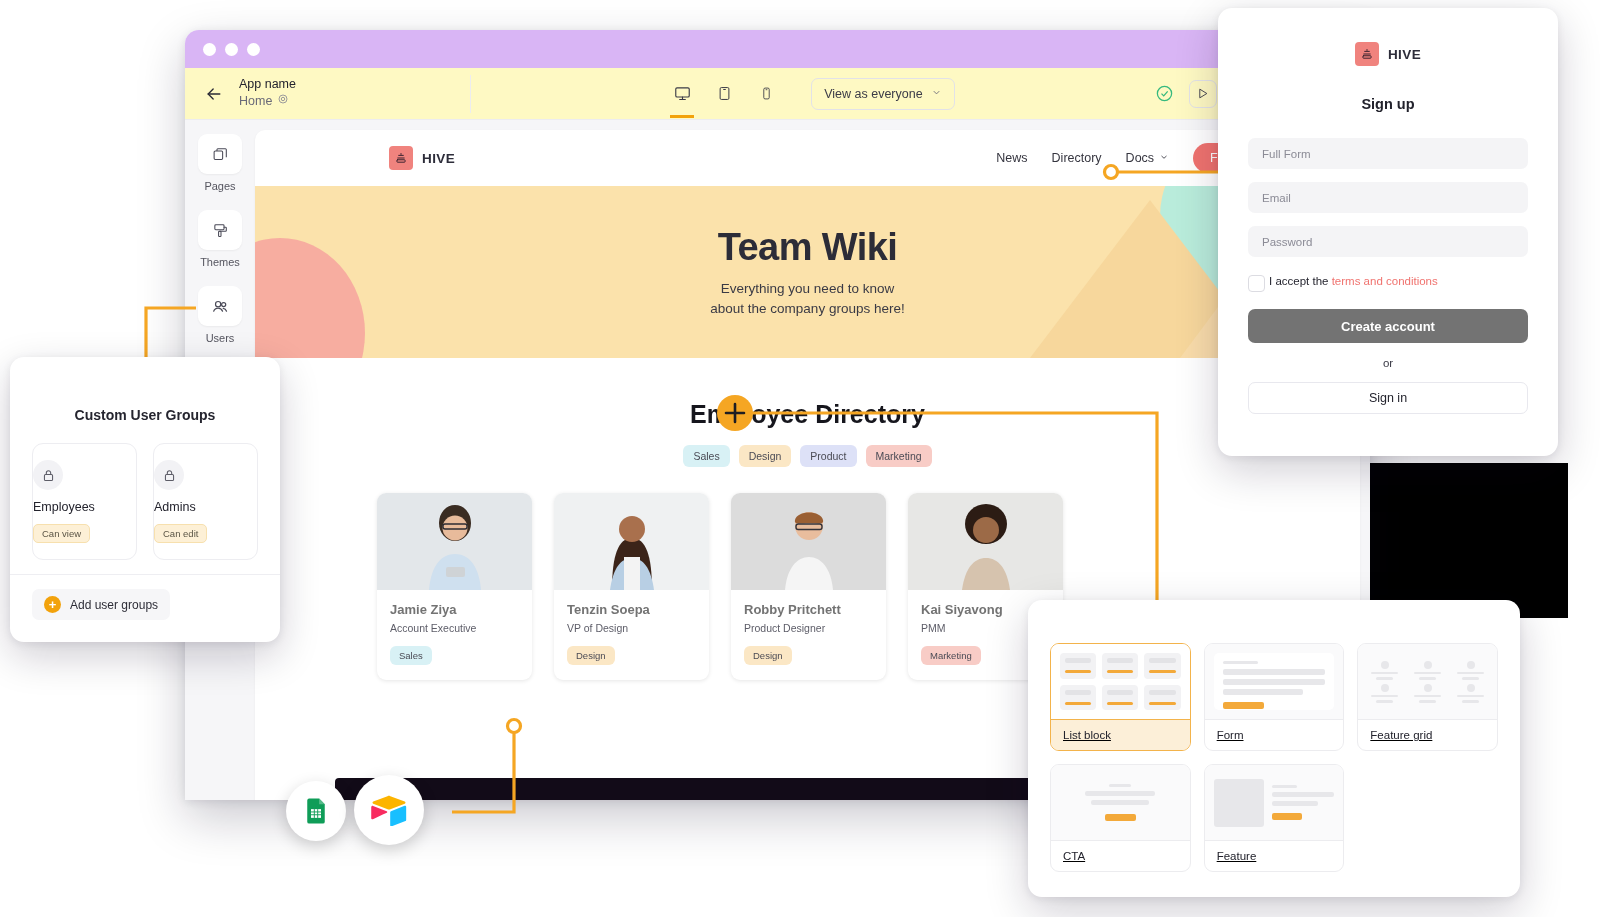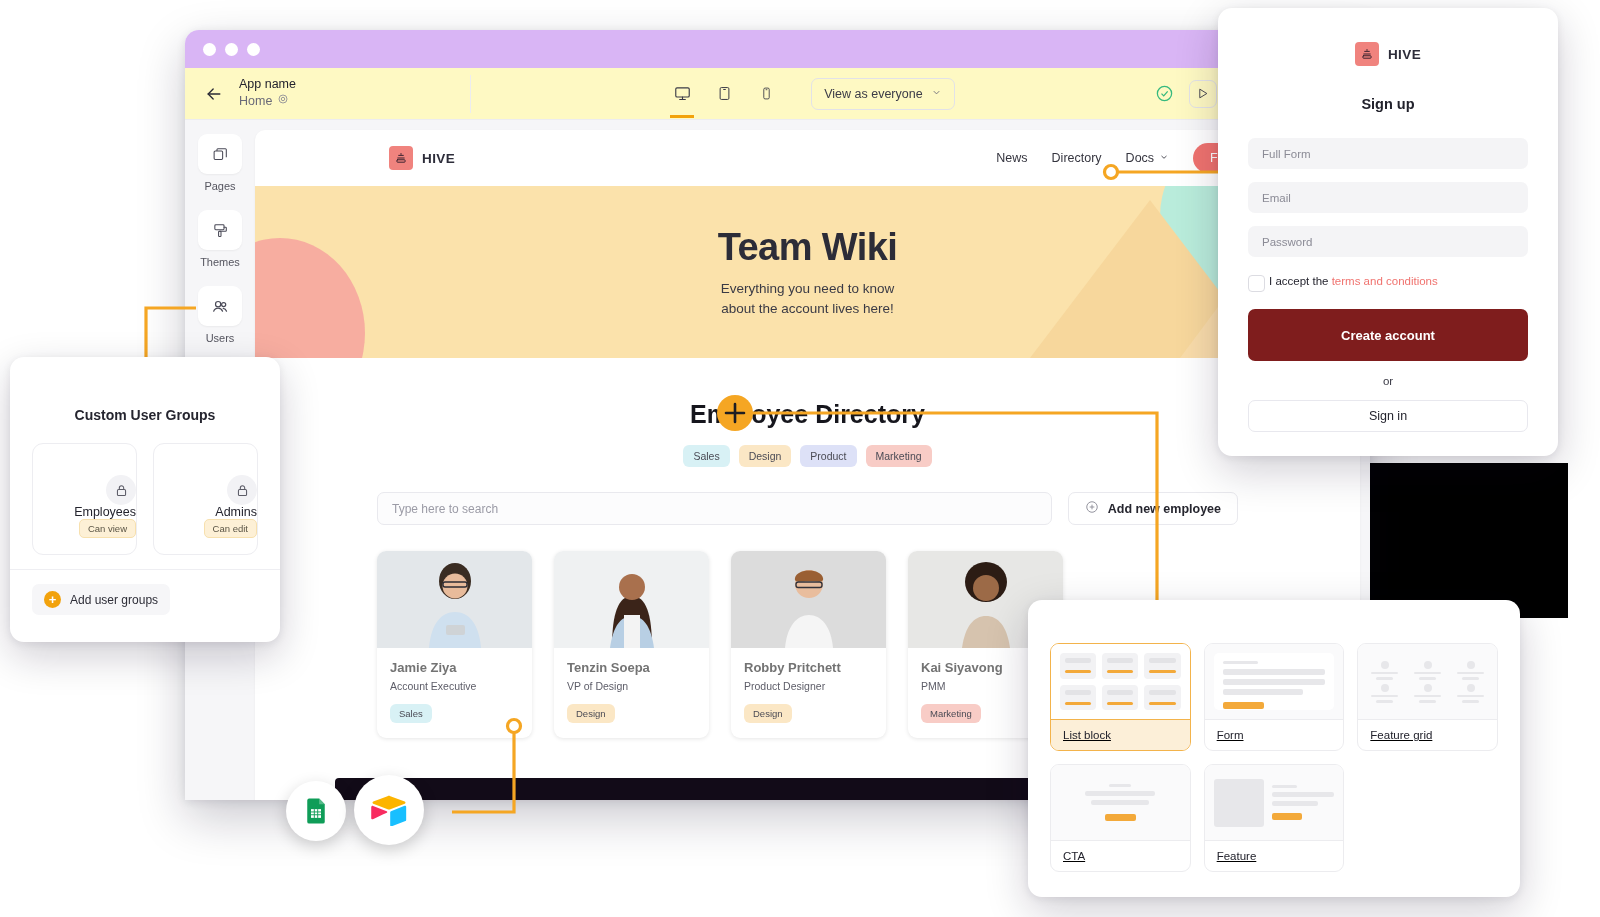--- a/index.html
+++ b/index.html
@@ -102,22 +102,22 @@
   .dark-strip{ position:absolute; left:80px; right:10px; bottom:0; height:22px; background:#120b18; border-radius:4px;}
   
   .dark-right{ position:absolute; left:1248px; top:463px; width:320px; height:155px; background:#000;}
 
   
   .cug{ position:absolute; left:10px; top:357px; width:270px; height:285px; background:#fff;
         border-radius:14px; box-shadow:0 14px 40px rgba(20,12,40,.20), 0 2px 8px rgba(20,12,40,.08);
         padding:50px 22px 0 22px;}
   .cug-title{ text-align:center; font-size:14px; font-weight:700; color:#25252f;}
   .grp-row{ display:flex; gap:16px; margin-top:20px;}
-  .grp{ flex:1; border:1px solid #ededf1; border-radius:11px; padding:31px 0 16px 0;
-        display:flex; flex-direction:column; align-items:flex-end; }
+  .grp{ flex:1; border:1px solid #ededf1; border-radius:11px; padding:16px 0 16px 0;
+        display:flex; flex-direction:column; align-items:flex-start; gap:10px;}
   .grp-ic{ width:30px; height:30px; border-radius:50%; background:#f2f2f5;
            display:flex; align-items:center; justify-content:center; color:#5c5c67;}
   .grp-name{ font-size:12.5px; color:#23232d; font-weight:400;}
   .grp-perm{ font-size:9.5px; padding:3px 8px; border-radius:5px; background:#fdf0d6; color:#5b5546;
              border:1px solid #f7e0ae;}
   .cug-sep{ height:1px; background:#eeeef2; margin:14px -22px 0 -22px;}
   .addgrp{ display:inline-flex; align-items:center; gap:9px; margin-top:14px; padding:7px 12px;
            border-radius:7px; background:#f6f6f8; font-size:12px; color:#2d2d37;}
   .plus-circ{ width:17px; height:17px; border-radius:50%; background:#f2a20c; color:#fff;
               display:flex; align-items:center; justify-content:center; font-size:13px; line-height:1; font-weight:700;}
@@ -128,21 +128,21 @@
            padding:34px 30px 0 30px;}
   .su-brand{ display:flex; align-items:center; justify-content:center; gap:9px;}
   .su-title{ text-align:center; font-size:14.5px; font-weight:700; color:#22222c; margin-top:30px;}
   .su-field{ height:31px; background:#f4f4f6; border-radius:7px; margin-top:13px; display:flex;
              align-items:center; padding:0 14px; font-size:11.5px; color:#8b8b96;}
   .su-field.first{ margin-top:26px;}
   .su-check{ display:flex; gap:4px; margin-top:18px;}
   .cbox{ width:17px; height:17px; border:1px solid #dcdce2; border-radius:4px; background:#fff;}
   .su-check-txt{ font-size:11.5px; color:#25252f;}
   .su-check-txt .lnk{ color:#f0736f;}
-  .su-cta{ height:52px; border-radius:7px; background:#7f1d1d; color:#fff; font-size:13px; font-weight:700;
+  .su-cta{ height:34px; border-radius:7px; background:#737373; color:#fff; font-size:13px; font-weight:700;
            display:flex; align-items:center; justify-content:center; margin-top:17px;}
   .su-or{ text-align:center; font-size:11.5px; color:#3a3a45; margin-top:14px;}
   .su-alt{ height:32px; border:1px solid #e8e8ee; border-radius:7px; display:flex; align-items:center;
            justify-content:center; font-size:12.5px; color:#24242e; margin-top:13px;}
 
   
   .addblock{ position:absolute; left:1028px; top:600px; width:492px; height:297px; background:#fff;
              border-radius:14px; box-shadow:0 14px 44px rgba(20,12,40,.20), 0 2px 8px rgba(20,12,40,.08);
              padding:25px 22px 0 22px; overflow:hidden;}
   .ab-title{ font-size:14px; font-weight:700; color:#22222c;}
@@ -348,49 +348,34 @@
           <svg class="mtn" viewBox="0 0 330 172" preserveAspectRatio="none">
             <path d="M0 172 L120 14 L240 172 Z" fill="#f7d79c"></path>
             <path d="M150 172 L235 58 L330 172 Z" fill="#f9dcaa"></path>
             <path d="M205 172 L268 92 L330 172 Z" fill="#f6d294"></path>
           </svg>
           <div class="coral"></div>
           <div class="hero-txt">
             <div class="hero-h1">Team Wiki</div>
             <div class="hero-p">
               <div>Everything you need to know</div>
-              <div>about the account lives here!</div>
+              <div>about the company groups here!</div>
             </div>
           </div>
         </div>
 
         <div class="dir">
           <div class="dir-h2">Employee Directory</div>
           <div class="chips">
             <span class="chip" style="background:#d8f1f5">Sales</span>
             <span class="chip" style="background:#fbe7c5">Design</span>
             <span class="chip" style="background:#dde1f7">Product</span>
             <span class="chip" style="background:#f8ccc6">Marketing</span>
           </div>
 
-          <div class="searchrow">
-            <div class="searchbox">
-              <span>Type here to search</span>
-            </div>
-            <div class="addemp">
-              <span>
-                <svg width="14" height="14" viewBox="0 0 24 24" fill="none" stroke="#8d8d98" stroke-width="1.6">
-                    <circle cx="12" cy="12" r="9"></circle>
-                    <line x1="12" y1="8" x2="12" y2="16"></line>
-                    <line x1="8" y1="12" x2="16" y2="12"></line>
-                  </svg>
-              </span>
-              <span>Add new employee</span>
-            </div>
-          </div>
 
           <div class="cards">
             <div class="ecard">
               <div class="ephoto">
                 <svg width="155" height="97" viewBox="0 0 155 97">
                     <rect width="155" height="97" fill="#e3e7ea"></rect>
                     <ellipse cx="78" cy="30" rx="16" ry="18" fill="#3a2c22"></ellipse>
                     <circle cx="78" cy="35" r="12.5" fill="#e8bb9b"></circle>
                     <rect x="66" y="31" width="24" height="5" rx="2" fill="none" stroke="#2b2b33" stroke-width="1.4"></rect>
                     <path d="M52 97c2-24 12-36 26-36s24 12 26 36z" fill="#cfe0ef"></path>

